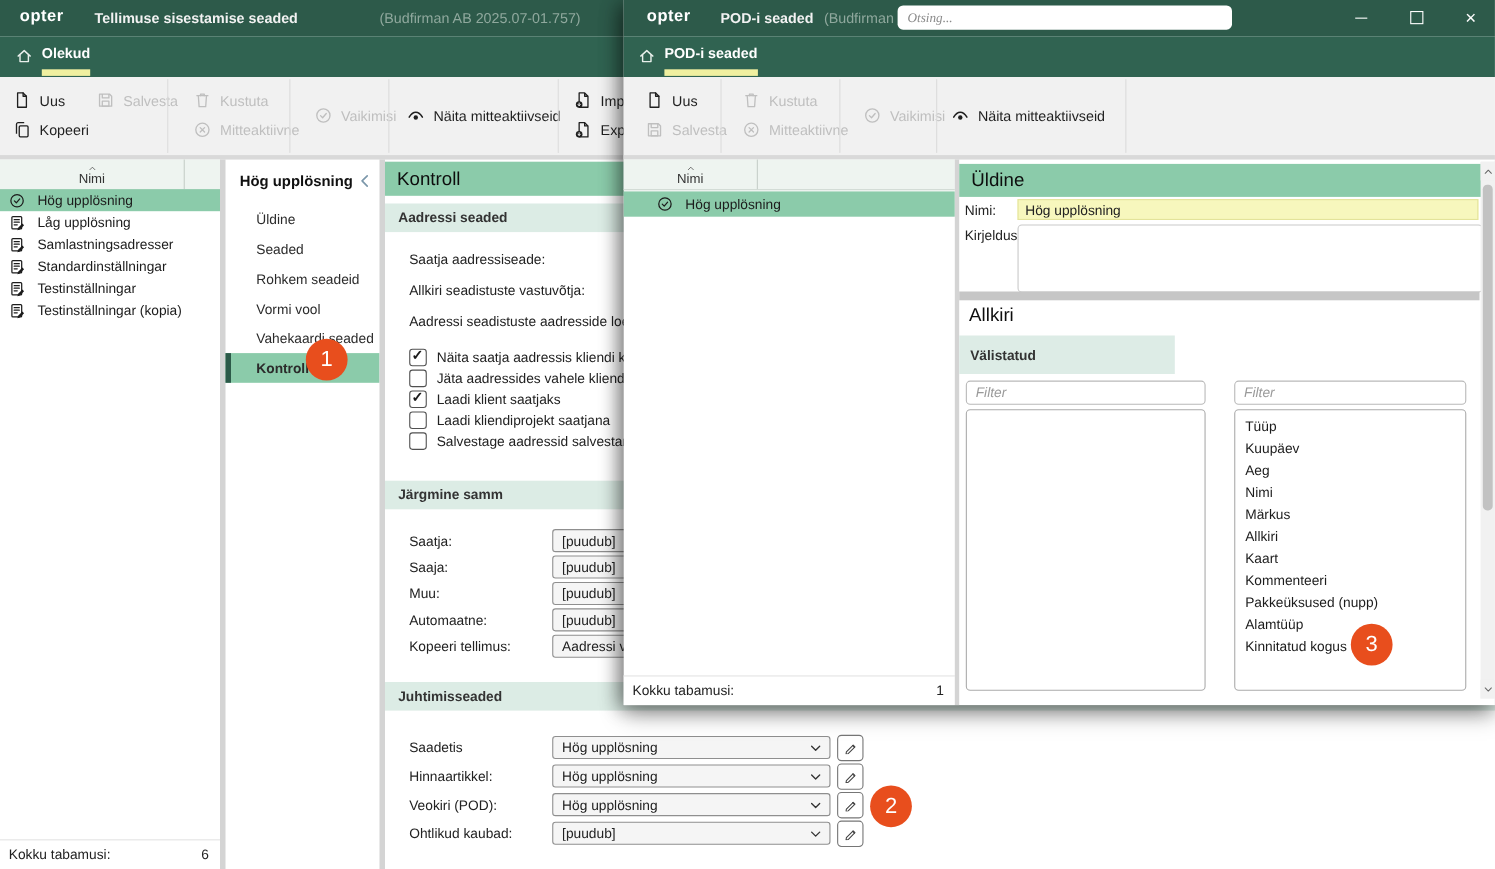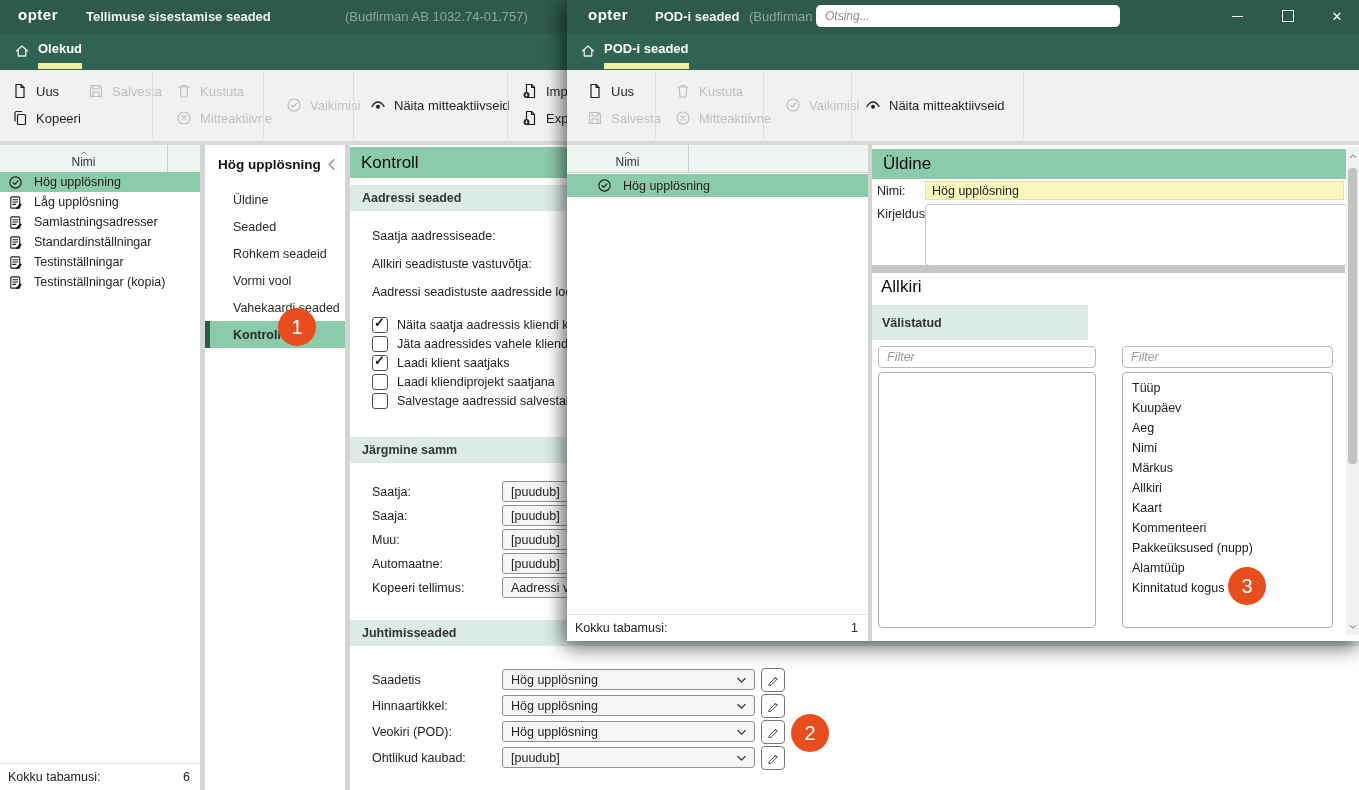--- a/index.html
+++ b/index.html
@@ -171,21 +171,21 @@
       </symbol>
   </defs>
 </svg>
 
 <div id="screen">
 
   <div class="window" id="back-window" style="left:0;top:0;width:1359px;height:790px;">
     <div class="titlebar">
       <span class="logo" style="left:18px">opter</span>
       <span class="win-title" style="left:86px">Tellimuse sisestamise seaded</span>
-      <span class="win-sub" style="left:345px">(Budfirman AB 1032.74-01.757)</span>
+      <span class="win-sub" style="left:345px">(Budfirman AB 2025.07-01.757)</span>
     </div>
     <div class="tabbar">
       <svg class="home">
           <use href="#i-home"></use>
         </svg>
       <div class="tab" style="left:38px">Olekud</div>
     </div>
     <div class="toolbar">
       <div class="tb-btn" style="left:12px;top:13px">
           <svg class="icon">
@@ -466,21 +466,21 @@
           </div>
       </div>
     </div>
   </div>
 
   <div class="window" id="front-window" style="left:567px;top:0;width:792px;height:641px;">
     <div class="titlebar">
       <span class="logo" style="left:21px">opter</span>
       <span class="win-title" style="left:88px">POD-i seaded</span>
       <span class="win-sub" style="left:182px;width:65px">(Budfirman A</span>
-      <input class="searchbox" style="left: 249px; top: 5px; width: 286px;" placeholder="Otsing...">
+      <input class="searchbox" style="left: 249px; top: 5px; width: 286px; font-family: Liberation Serif, serif;" placeholder="Otsing...">
       <div class="winbtn" style="left:653px">
           <span class="minglyph"></span>
         </div>
       <div class="winbtn" style="left:704px">
           <span class="maxglyph"></span>
         </div>
       <div class="winbtn" style="left:753px">
           <span>✕</span>
         </div>
     </div>
@@ -559,21 +559,21 @@
     <div style="position:absolute;left:305px;top:145px;right:0;bottom:0;">
       <div class="green-head" style="left:0;top:4px;width:473px;height:30px">
           <span>Üldine</span>
         </div>
       <span class="fieldlabel" style="left:5px;top:39px">Nimi:</span>
       <input class="yellowfield" style="left: 53px; top: 36px; width: 419px;" value="Hög upplösning">
       <span class="fieldlabel" style="left:5px;top:62px">Kirjeldus:</span>
       <textarea class="textarea" style="left: 53px; top: 59px; width: 417px; height: 56px;"></textarea>
       <div class="hsplit" style="left:0;top:120px;width:473px;height:8px"></div>
       <span class="subtitle2" style="left:9px;top:132px">Allkiri</span>
-      <div class="colhead" style="left:0;top:160px;width:216px">
+      <div class="colhead" style="left:0;top:160px;width:196px">
           <span>Välistatud</span>
         </div>
       <input class="filter" style="left: 6px; top: 201px; width: 218px;" placeholder="Filter">
       <input class="filter" style="left: 250px; top: 201px; width: 211px;" placeholder="Filter">
       <div class="listbox" style="left:6px;top:227px;width:218px;height:256px"></div>
       <div class="listbox" style="left:250px;top:227px;width:211px;height:256px">
         <div class="li">Tüüp</div>
         <div class="li">Kuupäev</div>
         <div class="li">Aeg</div>
         <div class="li">Nimi</div>

